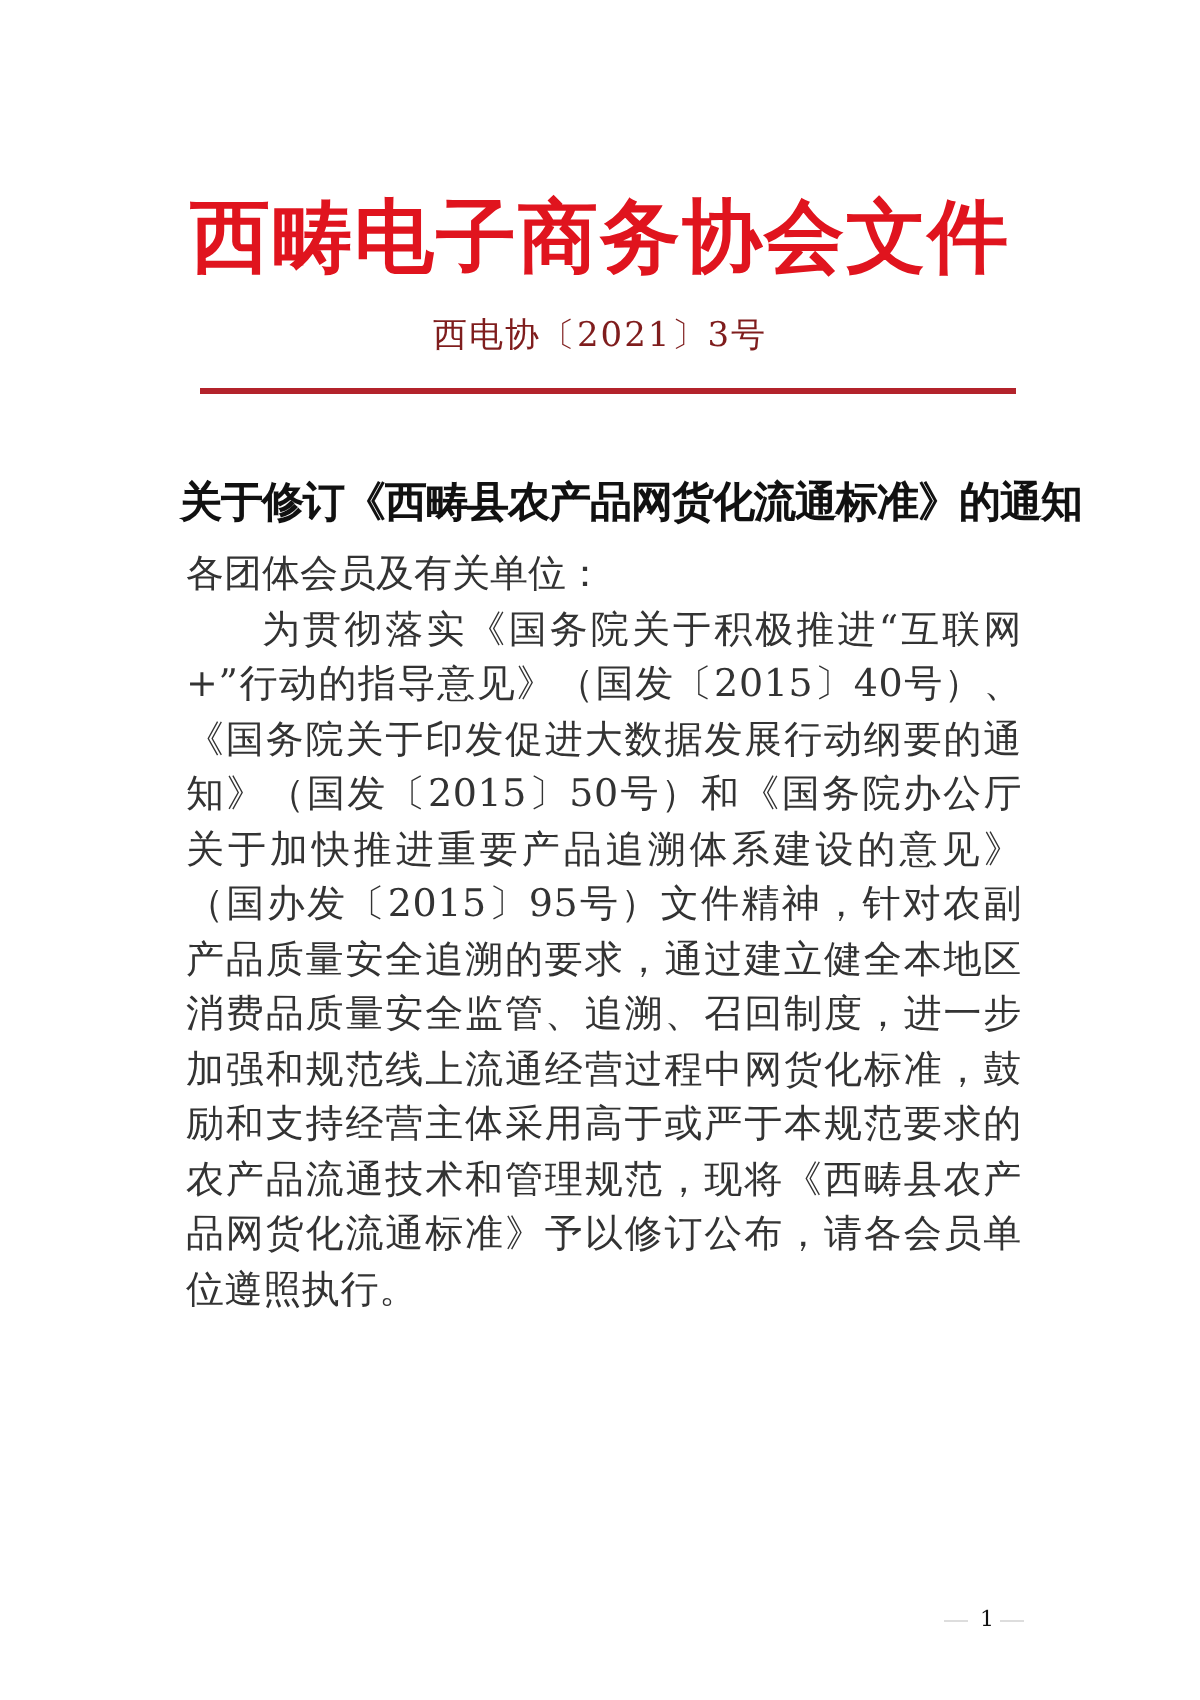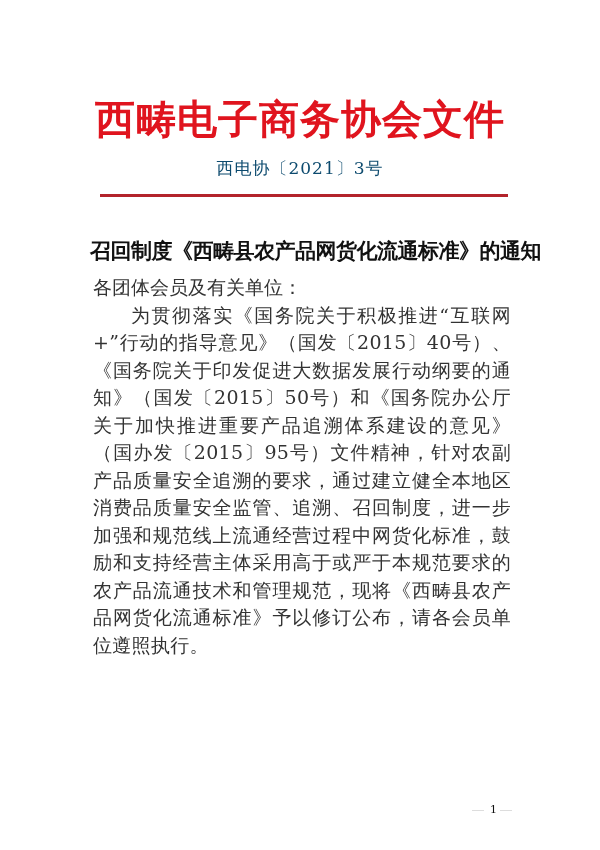--- a/index.html
+++ b/index.html
@@ -3,42 +3,42 @@
   <meta charset="utf-8">
   <style>
     html, body { margin: 0; padding: 0; background: #ffffff; }
     body { width: 600px; height: 850px; position: relative; overflow: hidden;
            font-family: "DejaVu Serif", "Liberation Serif", serif; color: #222; }
     .page { position: absolute; left: 0; top: 16px; width: 600px; height: 850px; background: #fff; }
     .doc-header { position: absolute; left: 0; top: 78px; width: 600px; text-align: center;
                   color: #e0141e; font-size: 40px; font-weight: bold; letter-spacing: 1px;
                   font-family: "DejaVu Serif", "Liberation Serif", serif; line-height: 50px; }
     .doc-number { position: absolute; left: 0; top: 140px; width: 600px; text-align: center;
-                  font-size: 17px; color: #0c4a6e; letter-spacing: 1px; line-height: 24px; }
+                  font-size: 17px; color: #7f1d1d; letter-spacing: 1px; line-height: 24px; }
     .red-rule { position: absolute; left: 100px; top: 178px; width: 408px; height: 3px; background: #b3232b; }
     .notice-title { position: absolute; left: 90px; top: 220px; width: 430px; text-align: left;
                     font-size: 21px; font-weight: bold; color: #111; letter-spacing: -0.5px; line-height: 30px;
                     white-space: nowrap; }
     .body { position: absolute; left: 93px; top: 258px; width: 418px; font-size: 19px; line-height: 27.5px;
             color: #333; text-align: justify; }
     .salutation { margin: 0; }
     .para { margin: 0; text-indent: 2em; text-align: justify; letter-spacing: 0.3px; }
     .page-footer { position: absolute; left: 470px; top: 787px; width: 50px; height: 14px; }
     .pf-dash { position: absolute; top: 7px; width: 12px; height: 1px; background: #ddd; }
     .pf-num { position: absolute; left: 20px; top: 0; font-size: 11px; line-height: 14px; color: #111; }
   </style>
 </head>
 <body>
 
 <div class="page">
   <div class="doc-header">西畴电子商务协会文件</div>
   <div class="doc-number">西电协〔2021〕3号</div>
   <div class="red-rule"></div>
 
-  <div class="notice-title">召回制度《西畴县农产品网货化流通标准》的通知</div>
+  <div class="notice-title">关于修订《西畴县农产品网货化流通标准》的通知</div>
 
   <div class="body">
     <p class="salutation">各团体会员及有关单位：</p>
     <p class="para">为贯彻落实《国务院关于积极推进“互联网+”行动的指导意见》（国发〔2015〕40号）、《国务院关于印发促进大数据发展行动纲要的通知》（国发〔2015〕50号）和《国务院办公厅关于加快推进重要产品追溯体系建设的意见》（国办发〔2015〕95号）文件精神，针对农副产品质量安全追溯的要求，通过建立健全本地区消费品质量安全监管、追溯、召回制度，进一步加强和规范线上流通经营过程中网货化标准，鼓励和支持经营主体采用高于或严于本规范要求的农产品流通技术和管理规范，现将《西畴县农产品网货化流通标准》予以修订公布，请各会员单位遵照执行。</p>
   </div>
 
   <div class="page-footer">
     <span class="pf-dash" style="left:2px"></span>
     <span class="pf-num">1</span>
     <span class="pf-dash" style="left:30px"></span>

